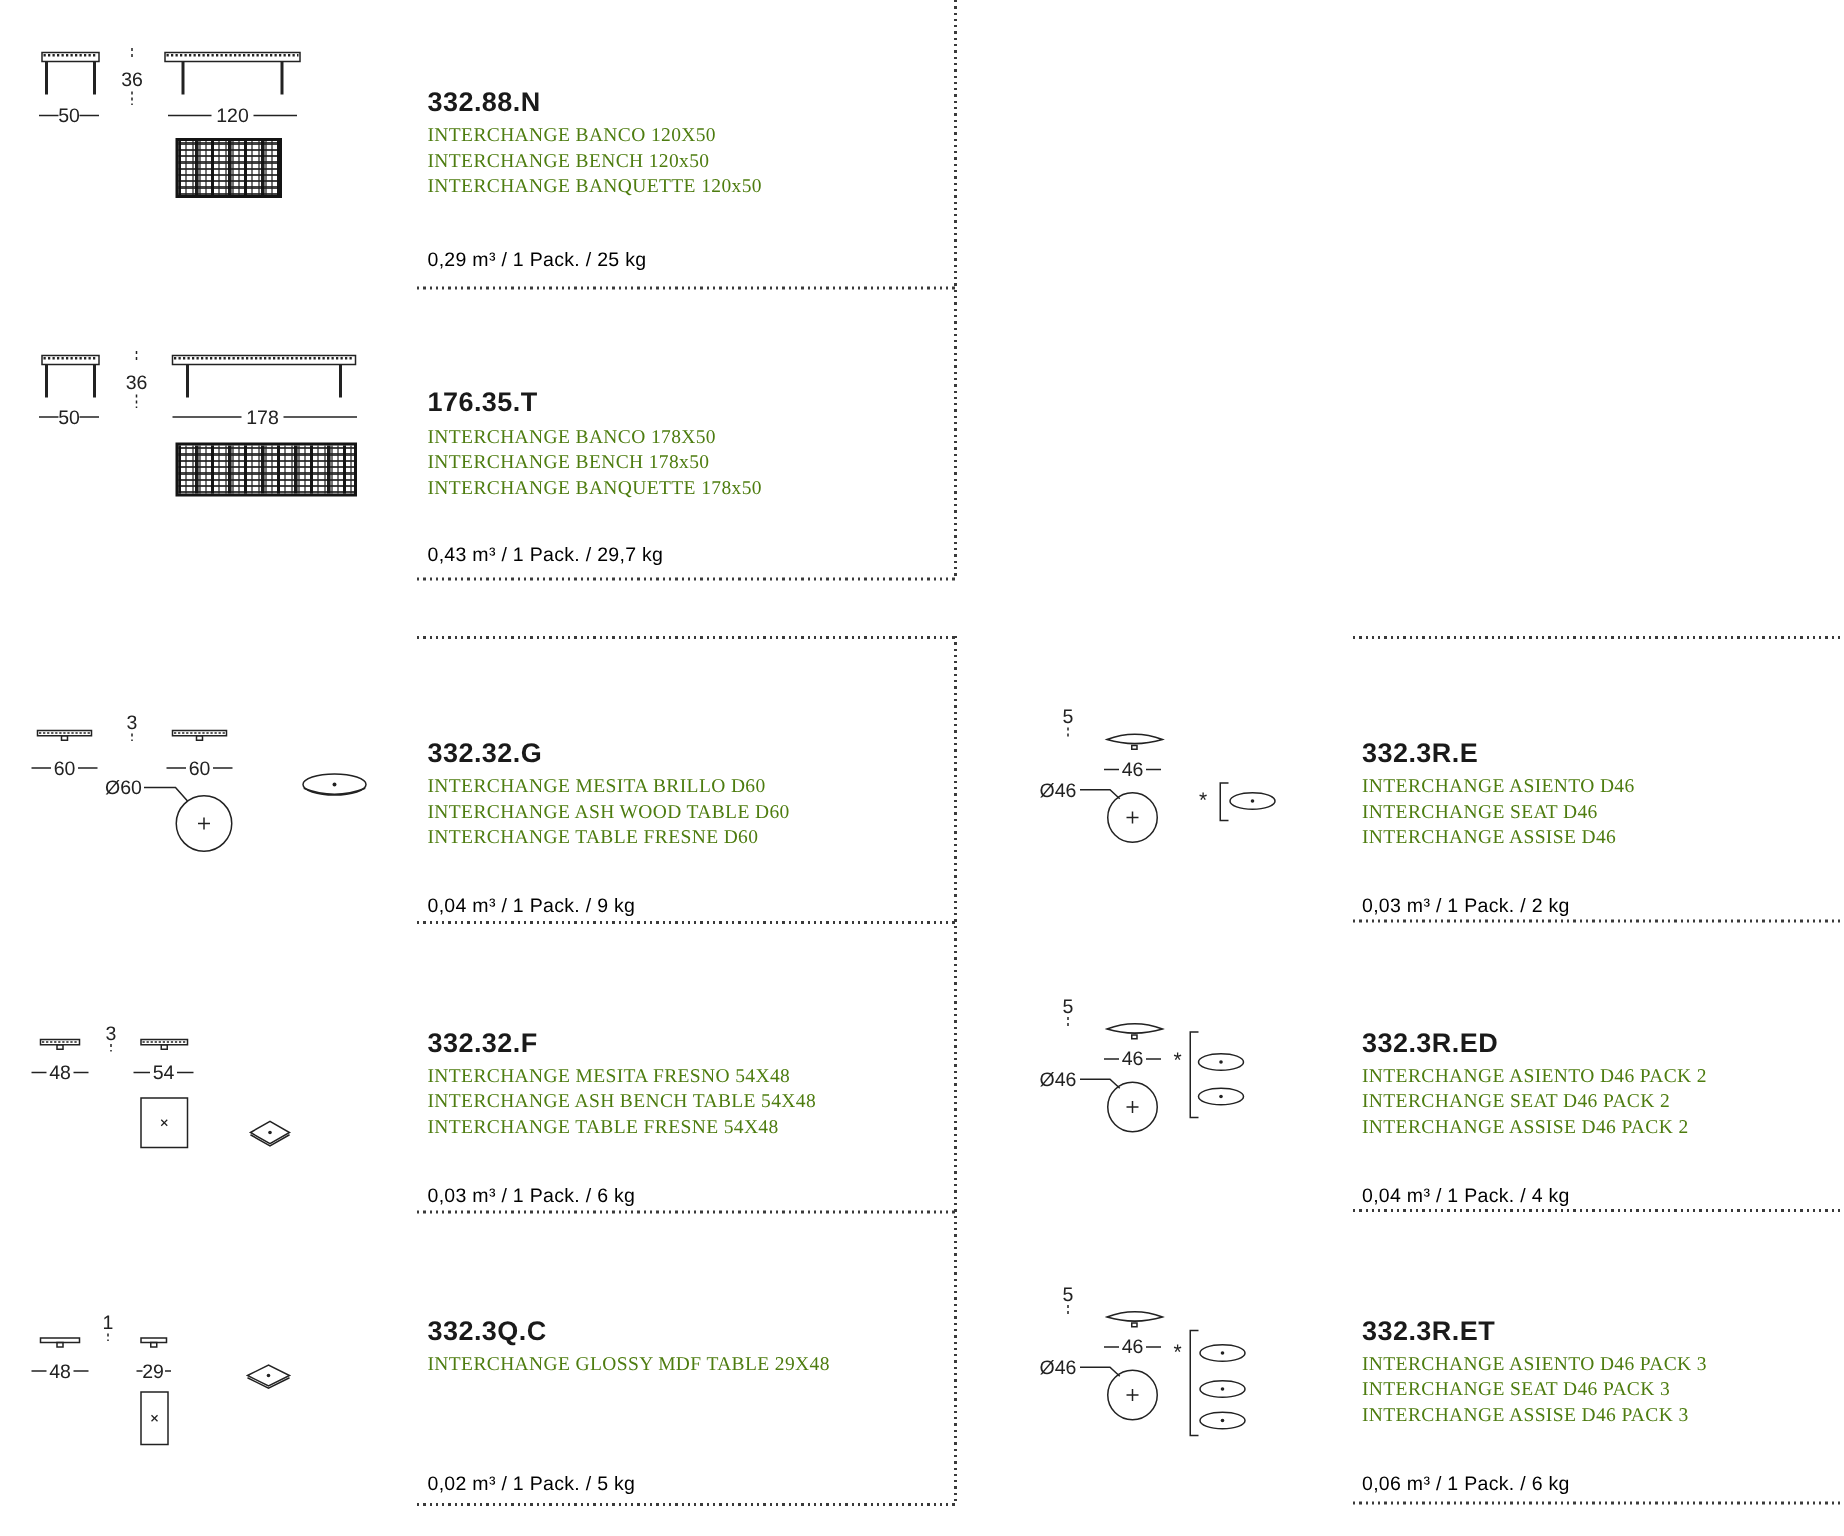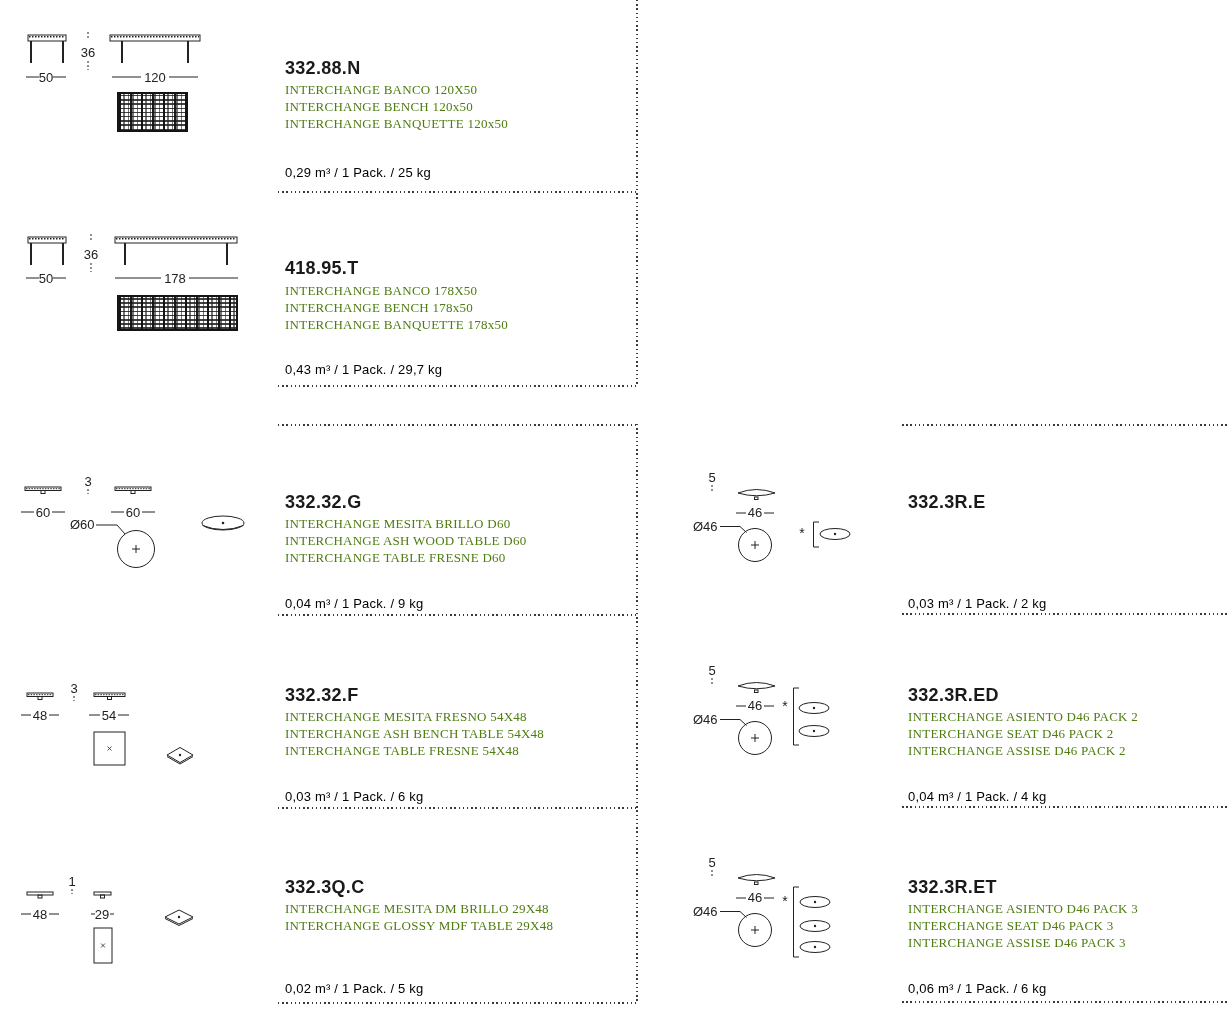--- a/index.html
+++ b/index.html
@@ -105,21 +105,21 @@
       <line x1="100" y1="48" x2="146" y2="48"></line>
       <line x1="174" y1="48" x2="223" y2="48"></line>
     </g>
     <g fill="#222" stroke="none" font-size="13" text-anchor="middle">
       <text x="31" y="52.5">50</text>
       <text x="76" y="29">36</text>
       <text x="160" y="52.5">178</text>
     </g>
   </svg>
   <div class="weave" style="left:117px;top:295px;width:121px;height:36px"></div>
-  <div class="code" style="left:285px;top:230px">418.95.T</div>
+  <div class="code" style="left:285px;top:230px">176.35.T</div>
   <div class="desc" style="left:285px;top:282px">
     <div>INTERCHANGE BANCO 178X50</div>
     <div>INTERCHANGE BENCH 178x50</div>
     <div>INTERCHANGE BANQUETTE 178x50</div>
   </div>
   <div class="pack" style="left:285px;top:362px">0,43 m³ / 1 Pack. / 29,7 kg</div>
 
   <svg class="draw" style="left:15px;top:470px" width="250" height="115">
     <g stroke="#222" stroke-width="1" fill="none">
       <rect x="10" y="17" width="36" height="3.5"></rect>
@@ -209,21 +209,20 @@
     </g>
     <g fill="#222" stroke="none" font-size="13" text-anchor="middle">
       <text x="57" y="36">1</text>
       <text x="25" y="68.5">48</text>
       <text x="87" y="68.5">29</text>
       <circle cx="164" cy="67" r="1.2"></circle>
     </g>
   </svg>
   <div class="code" style="left:285px;top:849px">332.3Q.C</div>
   <div class="desc" style="left:285px;top:900px">
-    <div>INTERCHANGE MESITA DM BRILLO 29X48</div>
     <div>INTERCHANGE GLOSSY MDF TABLE 29X48</div>
   </div>
   <div class="pack" style="left:285px;top:981px">0,02 m³ / 1 Pack. / 5 kg</div>
 
   <svg class="draw" style="left:690px;top:460px" width="200" height="125">
     <g stroke="#222" stroke-width="1" fill="none">
       <line x1="22" y1="25" x2="22" y2="31" stroke-dasharray="2 2"></line>
       <path d="M48,33 Q66.5,26 85,33 Q66.5,38.5 48,33 Z"></path>
       <rect x="64.5" y="37" width="3.5" height="2.5"></rect>
       <line x1="46" y1="53" x2="56" y2="53"></line>
@@ -237,20 +236,25 @@
     </g>
     <g fill="#222" stroke="none" font-size="13" text-anchor="middle">
       <text x="22" y="22">5</text>
       <text x="65" y="57">46</text>
       <text x="3" y="71" text-anchor="start">Ø46</text>
       <text x="112" y="78" font-size="14">*</text>
       <circle cx="145" cy="74" r="1.2"></circle>
     </g>
   </svg>
   <div class="code" style="left:908px;top:464px">332.3R.E</div>
+  <div class="desc" style="left:908px;top:515px">
+    <div>INTERCHANGE ASIENTO D46</div>
+    <div>INTERCHANGE SEAT D46</div>
+    <div>INTERCHANGE ASSISE D46</div>
+  </div>
   <div class="pack" style="left:908px;top:596px">0,03 m³ / 1 Pack. / 2 kg</div>
 
   <svg class="draw" style="left:690px;top:653px" width="200" height="125">
     <g stroke="#222" stroke-width="1" fill="none">
       <line x1="22" y1="25" x2="22" y2="31" stroke-dasharray="2 2"></line>
       <path d="M48,33 Q66.5,26 85,33 Q66.5,38.5 48,33 Z"></path>
       <rect x="64.5" y="37" width="3.5" height="2.5"></rect>
       <line x1="46" y1="53" x2="56" y2="53"></line>
       <line x1="74" y1="53" x2="84" y2="53"></line>
       <polyline points="30,66.5 50,66.5 56.5,72.5"></polyline>

